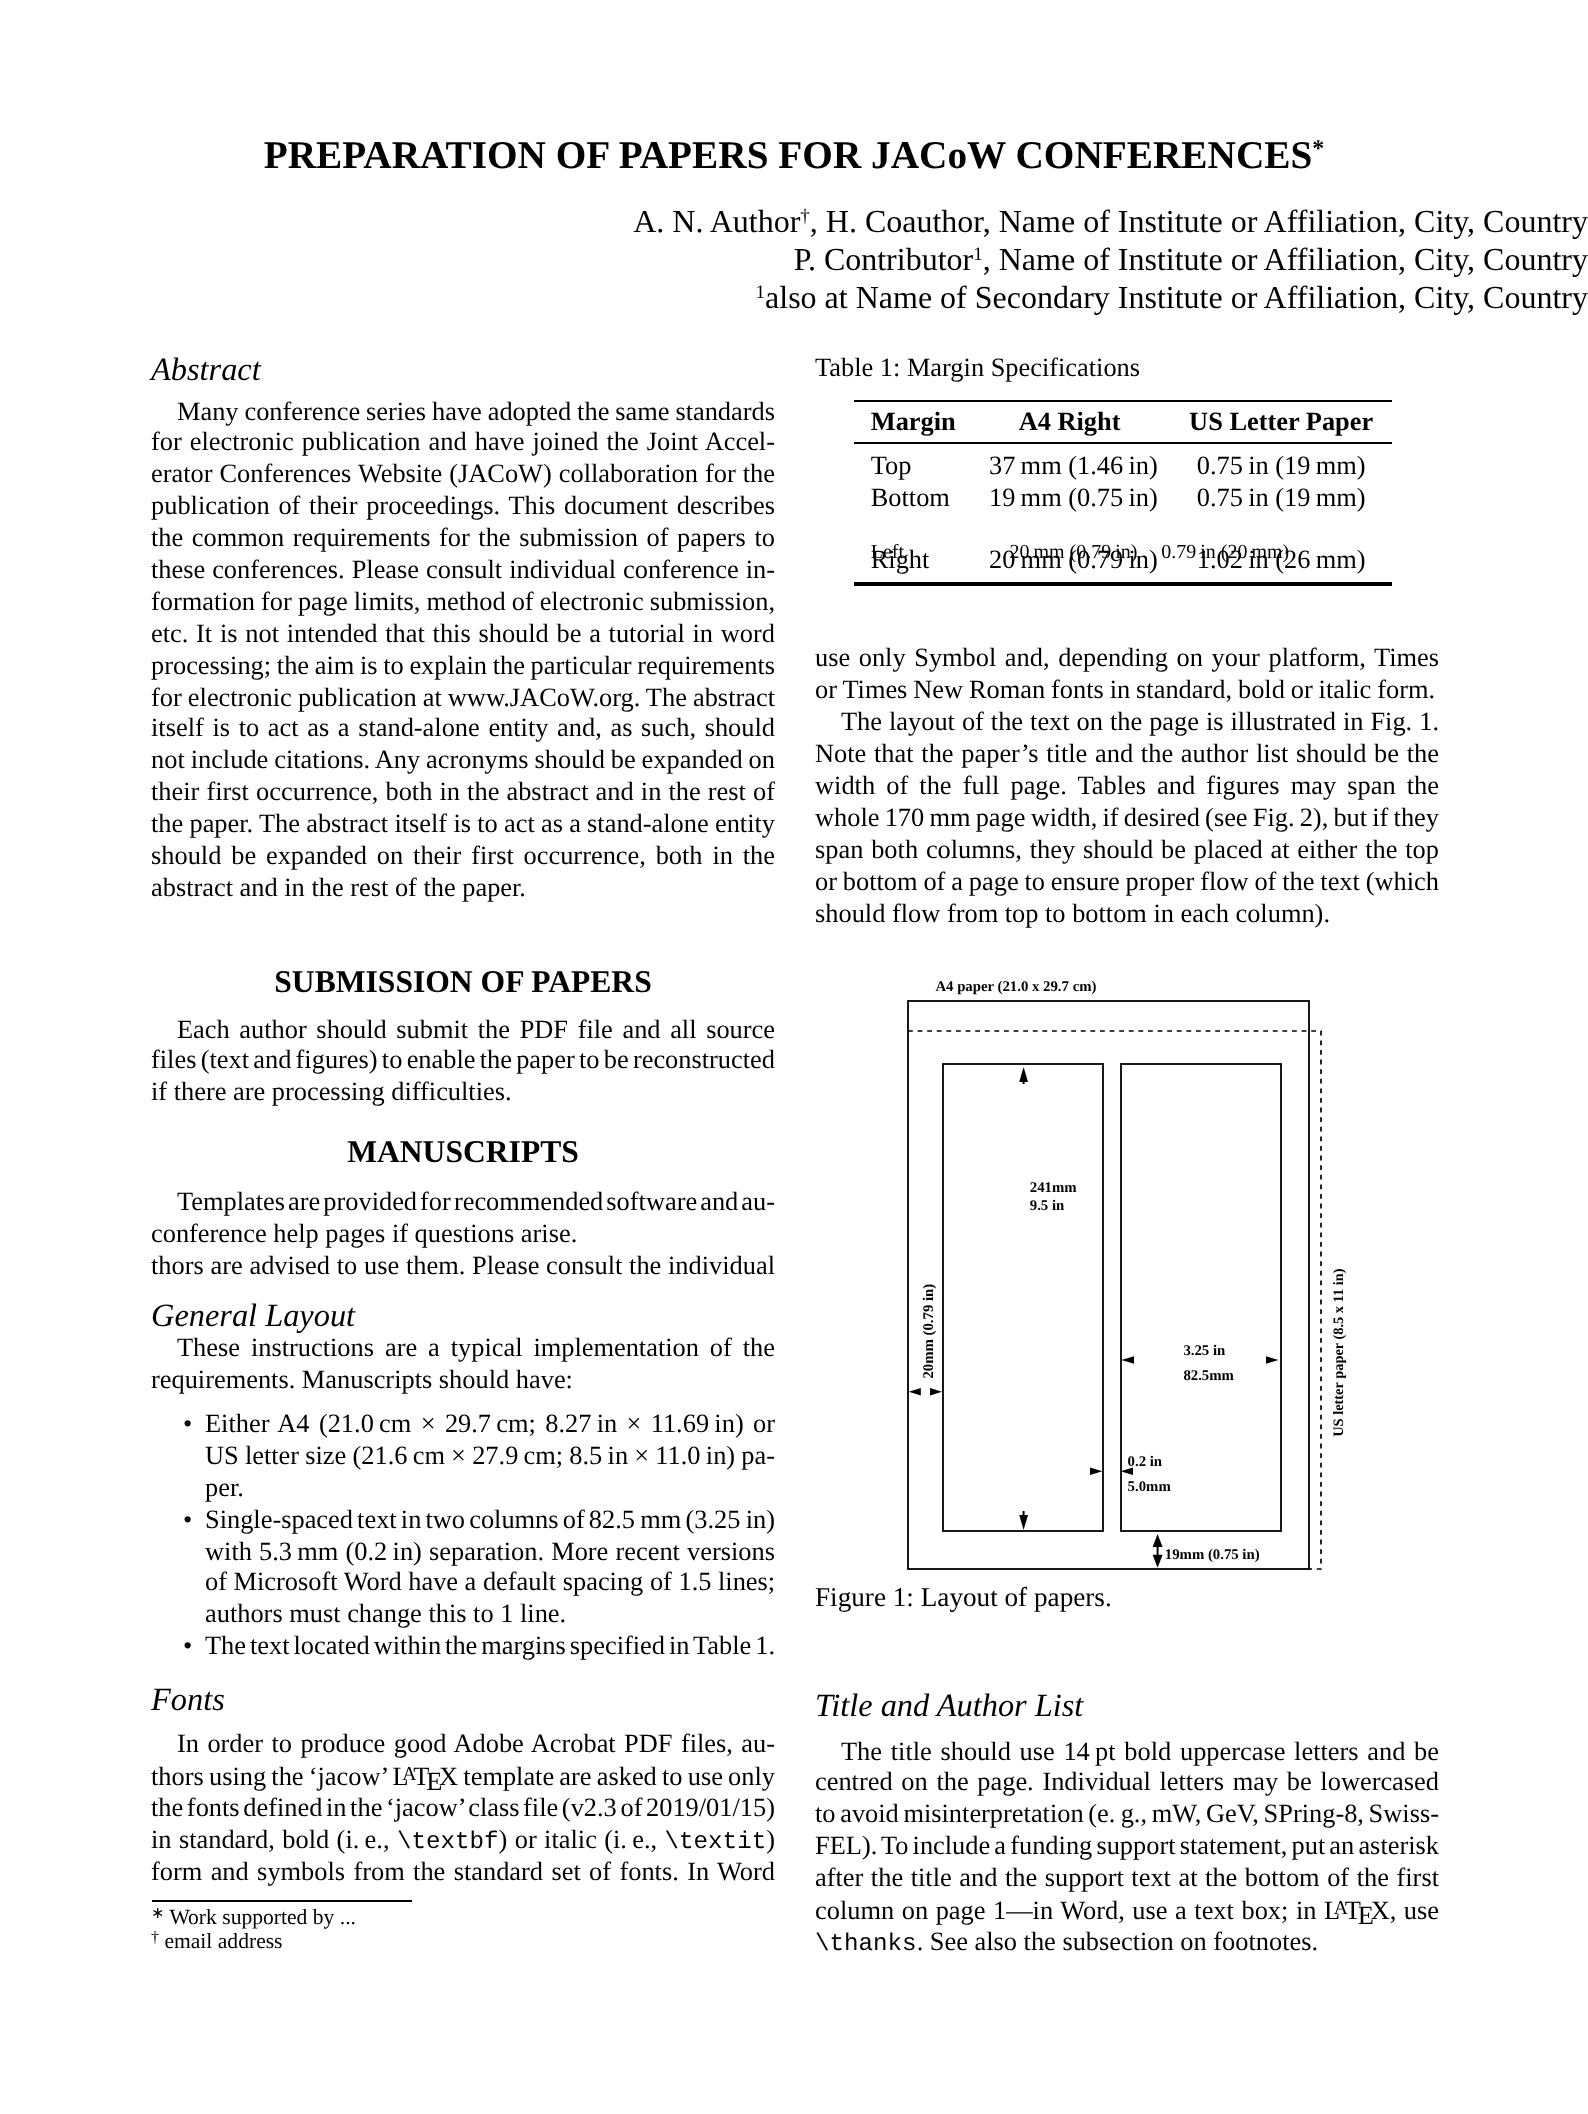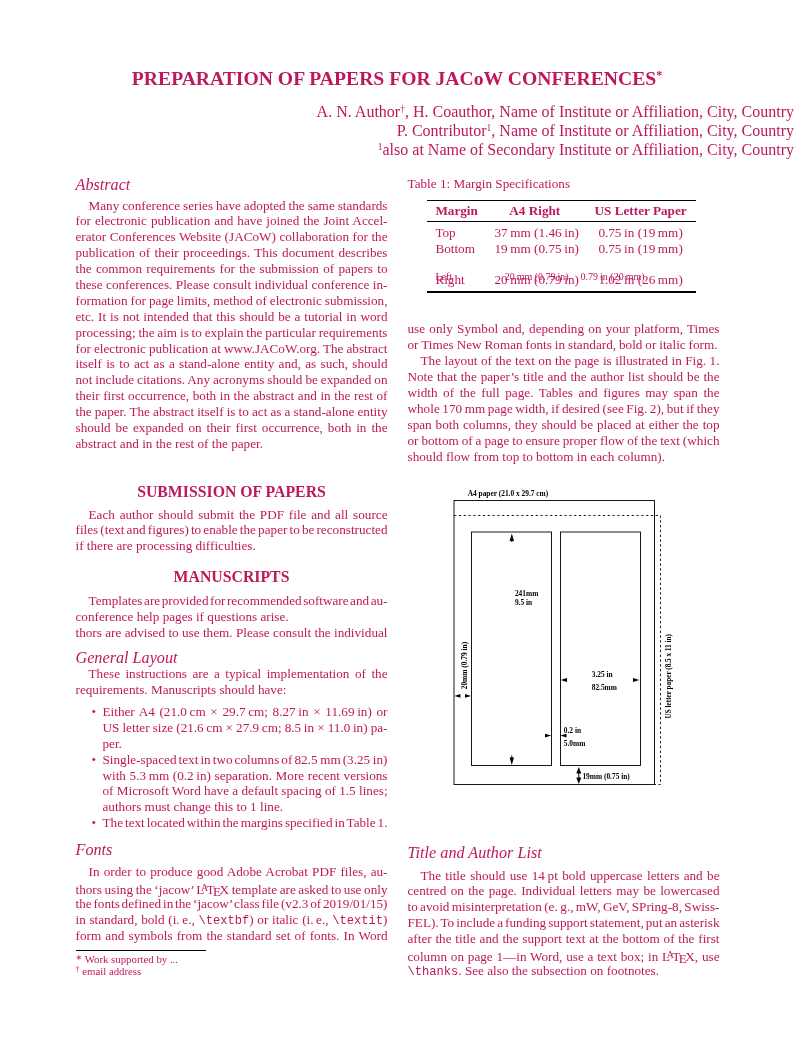--- a/index.html
+++ b/index.html
@@ -1,17 +1,17 @@
 <!DOCTYPE html>
 <html><head>
 <meta charset="utf-8">
 <style>
 html,body{margin:0;padding:0;background:#fff}
 #page{position:relative;width:794px;height:1057px;background:#fff;overflow:hidden;
- font-family:"Liberation Serif",serif;color:#be185d}
+ font-family:"Liberation Serif",serif;color:#000000}
 .b{position:absolute}
 .ln{font-size:13.2px;text-align:justify;text-align-last:justify;white-space:nowrap;overflow:visible}
 .ln.fi{text-indent:13px}
 .ln.la{text-align-last:left}
 .ln.bl{padding-left:27px}
 .bu{position:absolute;left:16px}
 .h1{font-weight:bold;font-size:15.8px;text-align:center;white-space:nowrap}
 .h2{font-style:italic;font-size:16.2px;white-space:nowrap}
 .tt{font-family:"Liberation Mono",monospace;font-size:12.1px}
 sup{font-size:9.5px;vertical-align:baseline;position:relative;top:-5px;line-height:0}
@@ -208,20 +208,21 @@
 <text x="123.8" y="251">0.2 in</text>
 
 <text x="123.8" y="263.6">5.0mm</text>
 
 <text x="142.4" y="297.3">19mm (0.75 in)</text>
 
 <text x="0" y="0" font-size="7.2px" transform="translate(231.3,236.4) rotate(-90)">US letter paper (8.5 x 11 in)</text>
 </g>
 </svg>
 
+<div class="b ctr" style="left:407.5px;top:791px;width:312px;font-size:13.6px;line-height:16px">Figure 1: Layout of papers.</div>
 
 <div class="b h2" style="left:407.5px;top:843.6px">Title and Author List</div>
 
 <div class="b" style="left:407.5px;top:867.6px;width:312px">
 <div class="ln fi" style="height:15.9px;line-height:15.9px">The title should use 14 pt bold uppercase letters and be</div>
 <div class="ln" style="height:15.9px;line-height:15.9px">centred on the page. Individual letters may be lowercased</div>
 <div class="ln" style="word-spacing:-1.25px;height:15.9px;line-height:15.9px">to avoid misinterpretation (e. g., mW, GeV, SPring-8, Swiss-</div>
 <div class="ln" style="word-spacing:-1.4px;height:15.9px;line-height:15.9px">FEL). To include a funding support statement, put an asterisk</div>
 <div class="ln" style="height:15.9px;line-height:15.9px">after the title and the support text at the bottom of the first</div>
 <div class="ln" style="height:15.9px;line-height:15.9px">column on page 1—in Word, use a text box; in L<span class="lA">A</span>T<span class="lE">E</span>X, use</div>

